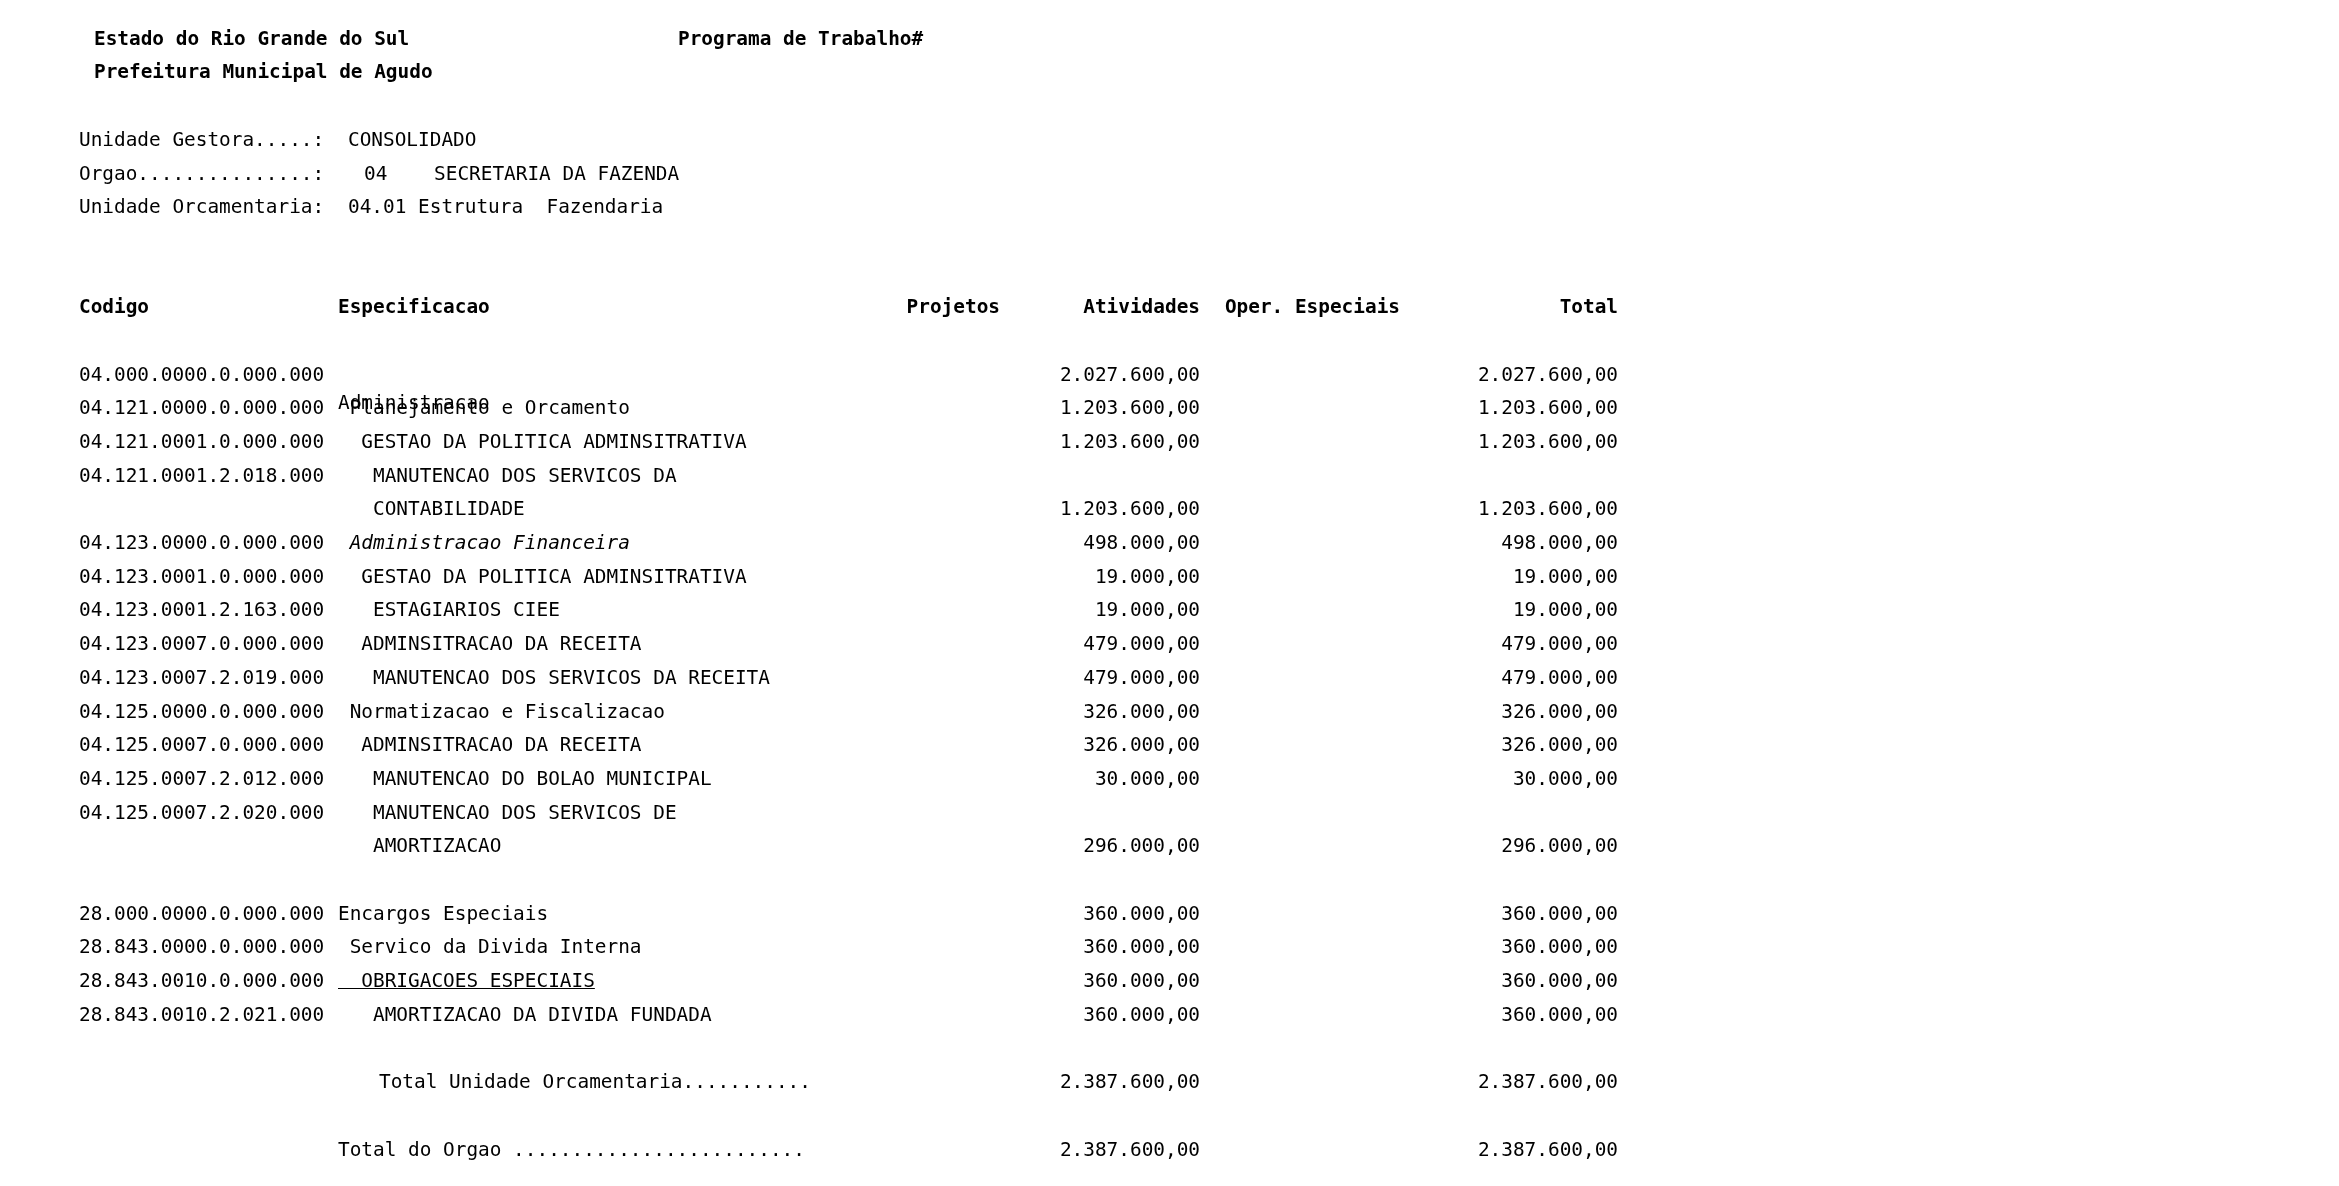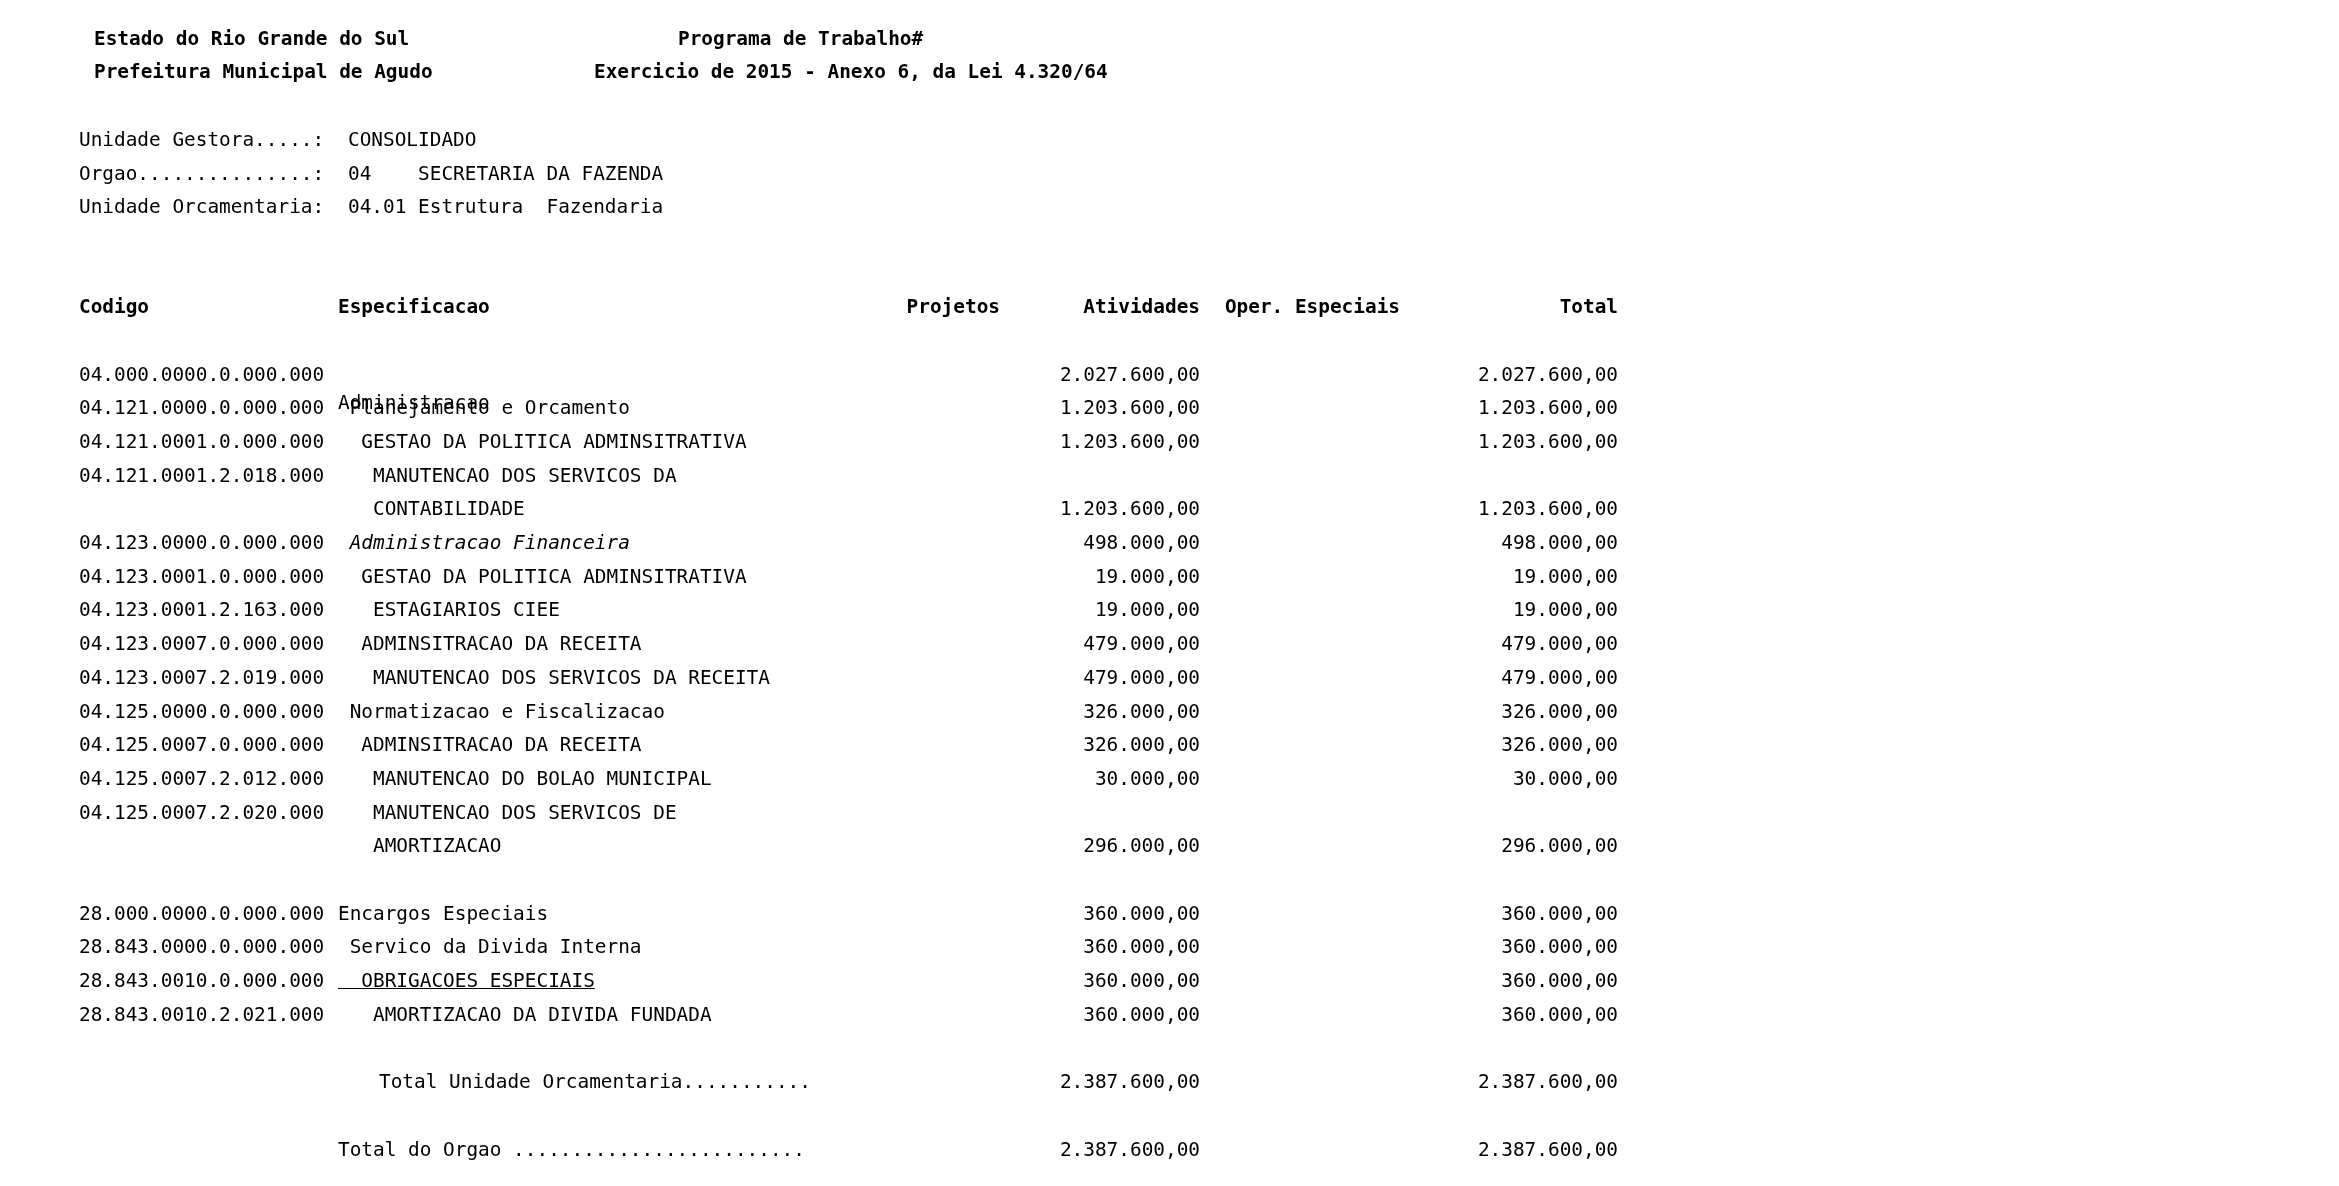--- a/index.html
+++ b/index.html
@@ -22,27 +22,26 @@
   .bold { font-weight: bold; }
   .right { text-align: right; }
 </style>
 </head>
 <body>
 
 <div class="page" id="report-page" style="background: rgb(255, 255, 255); color: rgb(0, 0, 0);">
   <div class="abs bold" style="left:94px; top:27px">Estado do Rio Grande do Sul</div>
   <div class="abs bold" style="left:678px; top:27px">Programa de Trabalho#</div>
   <div class="abs bold" style="left:94px; top:60px">Prefeitura Municipal de Agudo</div>
-  <div class="abs bold" style="left:594px; top:60px">Exercicio de 2015 - Anexo 6, da Lei 4.320/64</div>
 
   <div id="info-block">
       <div class="abs" style="left: 79px; top: 128px;">Unidade Gestora.....:</div>
       <div class="abs" style="left: 348px; top: 128px;">CONSOLIDADO</div>
       <div class="abs" style="left: 79px; top: 161.5px;">Orgao...............:</div>
-      <div class="abs" style="left: 348px; top: 161.5px;">04    SECRETARIA DA FAZENDA</div>
+      <div class="abs" style="left: 364px; top: 161.5px;">04    SECRETARIA DA FAZENDA</div>
       <div class="abs" style="left: 79px; top: 195px;">Unidade Orcamentaria:</div>
       <div class="abs" style="left: 348px; top: 195px;">04.01 Estrutura  Fazendaria</div>
     </div>
   <div id="col-headers">
       <div class="abs bold" style="left: 79px; top: 295px;">Codigo</div>
       <div class="abs bold" style="left: 338px; top: 295px;">Especificacao</div>
       <div class="abs bold right" style="left: 700px; top: 295px; width: 300px;">Projetos</div>
       <div class="abs bold right" style="left: 900px; top: 295px; width: 300px;">Atividades</div>
       <div class="abs bold right" style="left: 1100px; top: 295px; width: 300px;">Oper. Especiais</div>
       <div class="abs bold right" style="left: 1318px; top: 295px; width: 300px;">Total</div>

